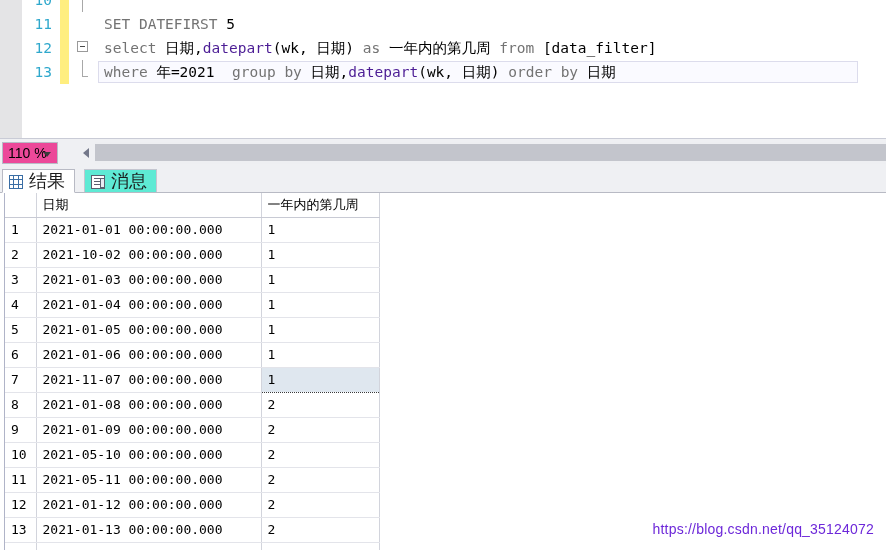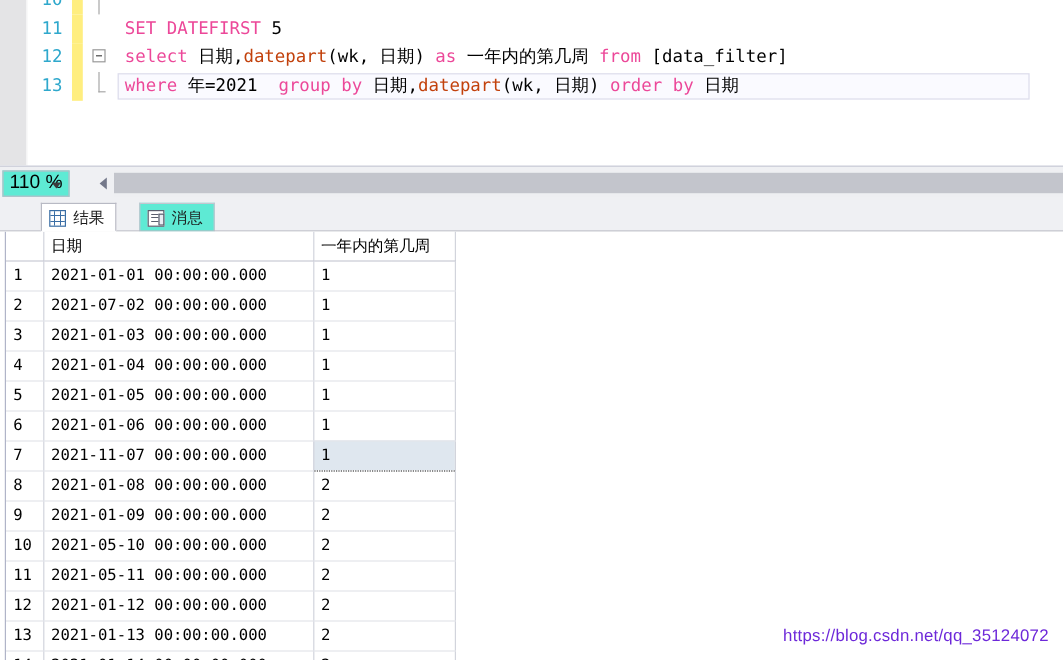--- a/index.html
+++ b/index.html
@@ -111,40 +111,40 @@
   .curline-box {
     position: absolute;
     left: 98px;
     top: 1px;
     width: 760px;
     height: 22px;
     border: 1px solid #dcdcec;
     background: #fafaff;
     box-sizing: border-box;
   }
-  .kw  { color: #ec4899; }
-  .fn  { color: #c2410c; }
+  .kw  { color: #737373; }
+  .fn  { color: #4c1d95; }
   .pl  { color: #000000; }
 
   
   .zoomrow {
     position: absolute;
     left: 0; top: 138px;
     width: 886px; height: 31px;
     background: #eff0f3;
     border-top: 1px solid #c9cbd6;
   }
   .zoom-combo {
     position: absolute;
     left: 2px; top: 3px;
     width: 56px; height: 22px;
-    background: #5eead4;
+    background: #ec4899;
     border: 1px solid #b9bcc7;
     box-sizing: border-box;
-    font-size: 16px;
+    font-size: 14px;
     color: #000000;
     line-height: 20px;
   }
   .zoom-value {
     position: absolute;
     left: 5px; top: 0;
   }
   .zoom-arrow {
     position: absolute;
     right: 6px; top: 9px;
@@ -192,26 +192,25 @@
     content: "";
     position: absolute;
     left: 0; bottom: 0; width: 886px; height: 1px;
     background: #b8bac4;
   }
   .tab {
     position: absolute;
     top: 0;
     height: 24px;
     line-height: 23px;
-    font-size: 13px;
+    font-size: 18px;
     color: #1b1b1b;
     box-sizing: border-box;
     padding-left: 26px;
     padding-right: 9px;
-    margin-left: 32px;
   }
   .tab-active {
     left: 2px;
     background: #ffffff;
     border: 1px solid #b8bac4;
     border-bottom: 1px solid #ffffff;
     z-index: 2;
   }
   .tab-inactive {
     left: 84px;
@@ -367,21 +366,21 @@
       </tr>
     </thead>
     <tbody>
         <tr>
           <td class="col-rownum">1</td>
           <td class="col-date">2021-01-01 00:00:00.000</td>
           <td class="col-week">1</td>
         </tr>
         <tr>
           <td class="col-rownum">2</td>
-          <td class="col-date">2021-07-02 00:00:00.000</td>
+          <td class="col-date">2021-10-02 00:00:00.000</td>
           <td class="col-week">1</td>
         </tr>
         <tr>
           <td class="col-rownum">3</td>
           <td class="col-date">2021-01-03 00:00:00.000</td>
           <td class="col-week">1</td>
         </tr>
         <tr>
           <td class="col-rownum">4</td>
           <td class="col-date">2021-01-04 00:00:00.000</td>

